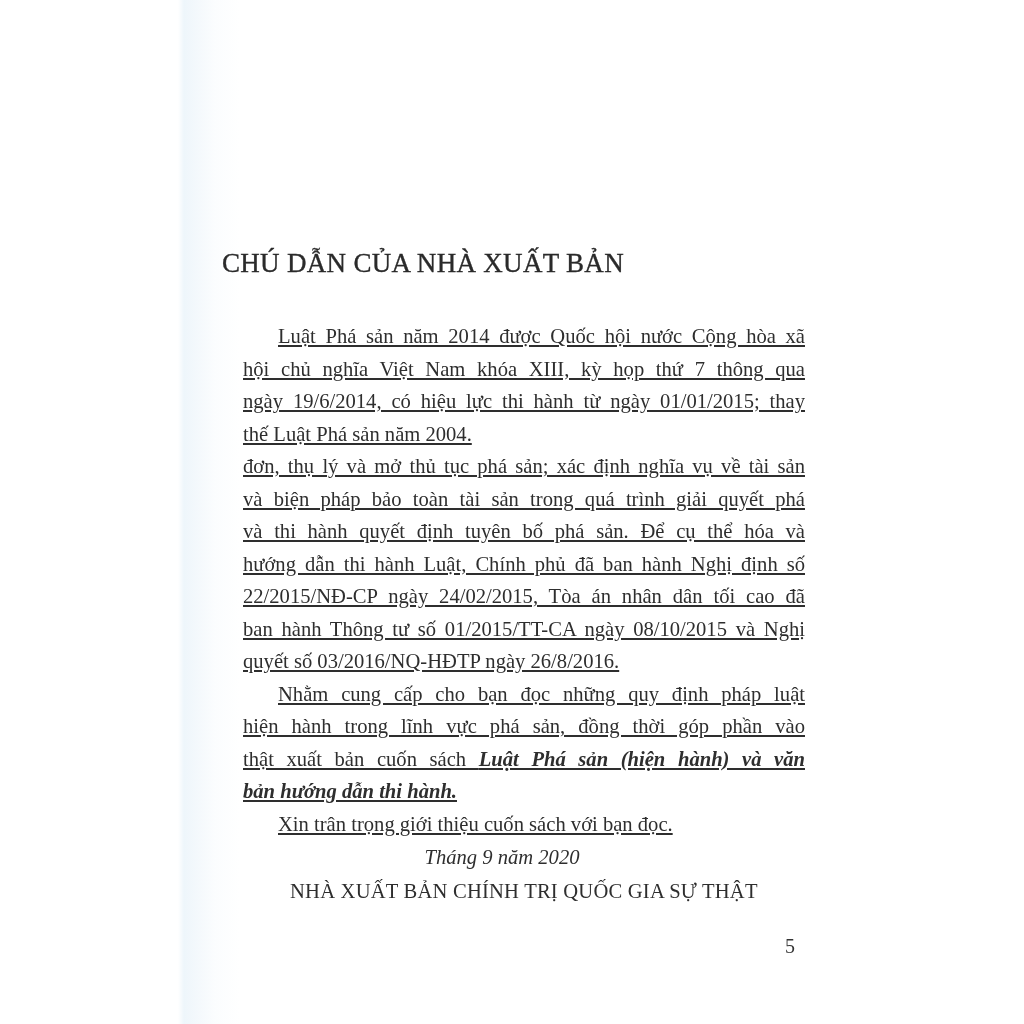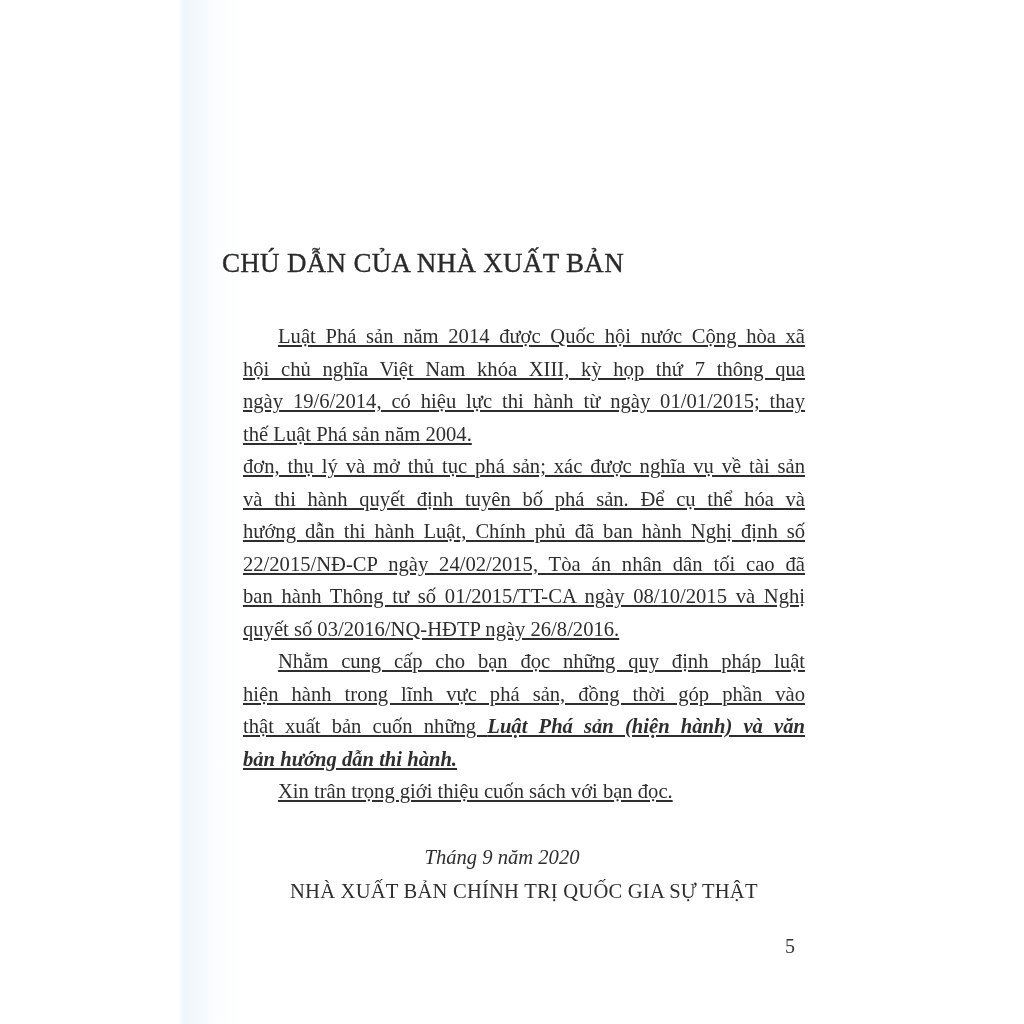--- a/index.html
+++ b/index.html
@@ -100,32 +100,33 @@
   <div class="body">
 
     <div>
       <span class="line indent">Luật Phá sản năm 2014 được Quốc hội nước Cộng hòa xã</span>
       <span class="line">hội chủ nghĩa Việt Nam khóa XIII, kỳ họp thứ 7 thông qua</span>
       <span class="line">ngày 19/6/2014, có hiệu lực thi hành từ ngày 01/01/2015; thay</span>
       <span class="line last">thế Luật Phá sản năm 2004.</span>
     </div>
 
     <div>
-      <span class="line">đơn, thụ lý và mở thủ tục phá sản; xác được nghĩa vụ về tài sản</span>
+      <span class="line">đơn, thụ lý và mở thủ tục phá sản; xác định nghĩa vụ về tài sản</span>
+      <span class="line">và biện pháp bảo toàn tài sản trong quá trình giải quyết phá</span>
       <span class="line">và thi hành quyết định tuyên bố phá sản. Để cụ thể hóa và</span>
       <span class="line">hướng dẫn thi hành Luật, Chính phủ đã ban hành Nghị định số</span>
       <span class="line">22/2015/NĐ-CP ngày 24/02/2015, Tòa án nhân dân tối cao đã</span>
       <span class="line">ban hành Thông tư số 01/2015/TT-CA ngày 08/10/2015 và Nghị</span>
       <span class="line last">quyết số 03/2016/NQ-HĐTP ngày 26/8/2016.</span>
     </div>
 
     <div>
       <span class="line indent">Nhằm cung cấp cho bạn đọc những quy định pháp luật</span>
       <span class="line">hiện hành trong lĩnh vực phá sản, đồng thời góp phần vào</span>
-      <span class="line"><span>thật xuất bản cuốn những </span><span class="emph">Luật Phá sản (hiện hành) và văn</span></span>
+      <span class="line"><span>thật xuất bản cuốn sách </span><span class="emph">Luật Phá sản (hiện hành) và văn</span></span>
       <span class="line last emph">bản hướng dẫn thi hành.</span>
     </div>
 
     <div>
       <span class="line last indent">Xin trân trọng giới thiệu cuốn sách với bạn đọc.</span>
     </div>
 
   </div>
 
   <div class="signature-date">Tháng 9 năm 2020</div>

